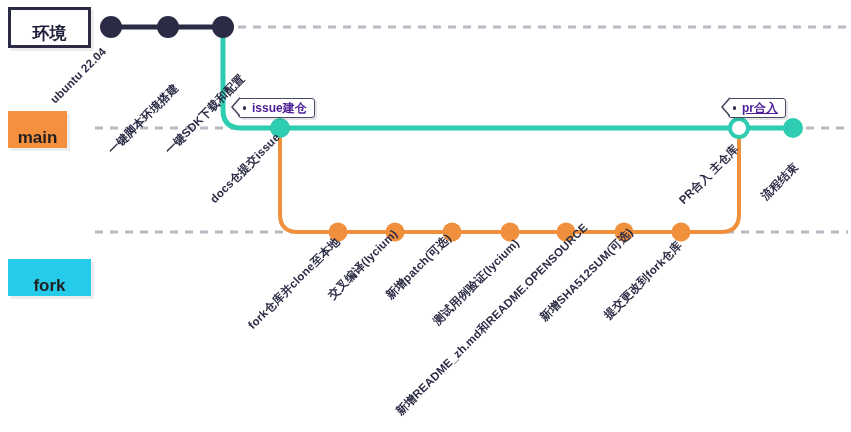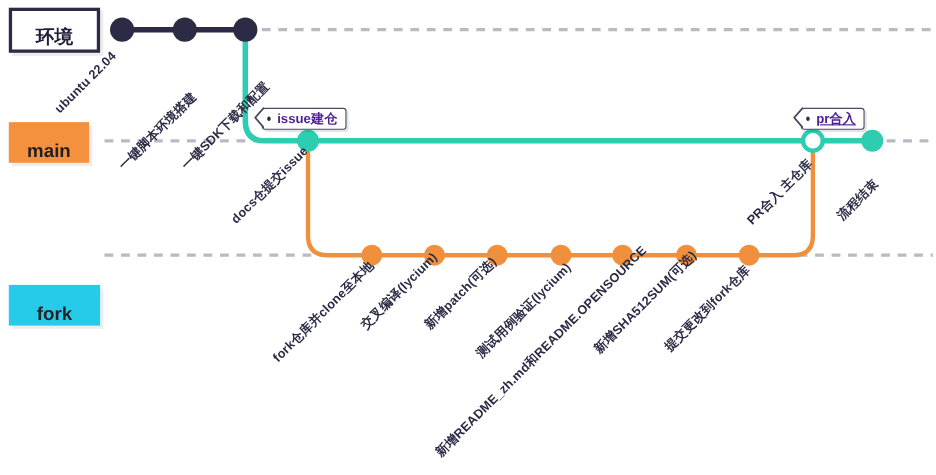--- a/index.html
+++ b/index.html
@@ -42,21 +42,21 @@
     height: 41px;
     background: #ffffff;
     border: 3px solid #2b2b45;
     color: #20203a;
     font-size: 17px;
     box-shadow: 3px 3px 0 rgba(0,0,0,0.07);
   }
   .lane-main {
     left: 8px;
     top: 111px;
-    width: 73px;
+    width: 59px;
     height: 37px;
     background: #F5913E;
     color: #231f20;
     font-size: 17px;
     box-shadow: 3px 3px 0 rgba(0,0,0,0.07);
   }
   .lane-fork {
     left: 8px;
     top: 215px;
     width: 83px;

